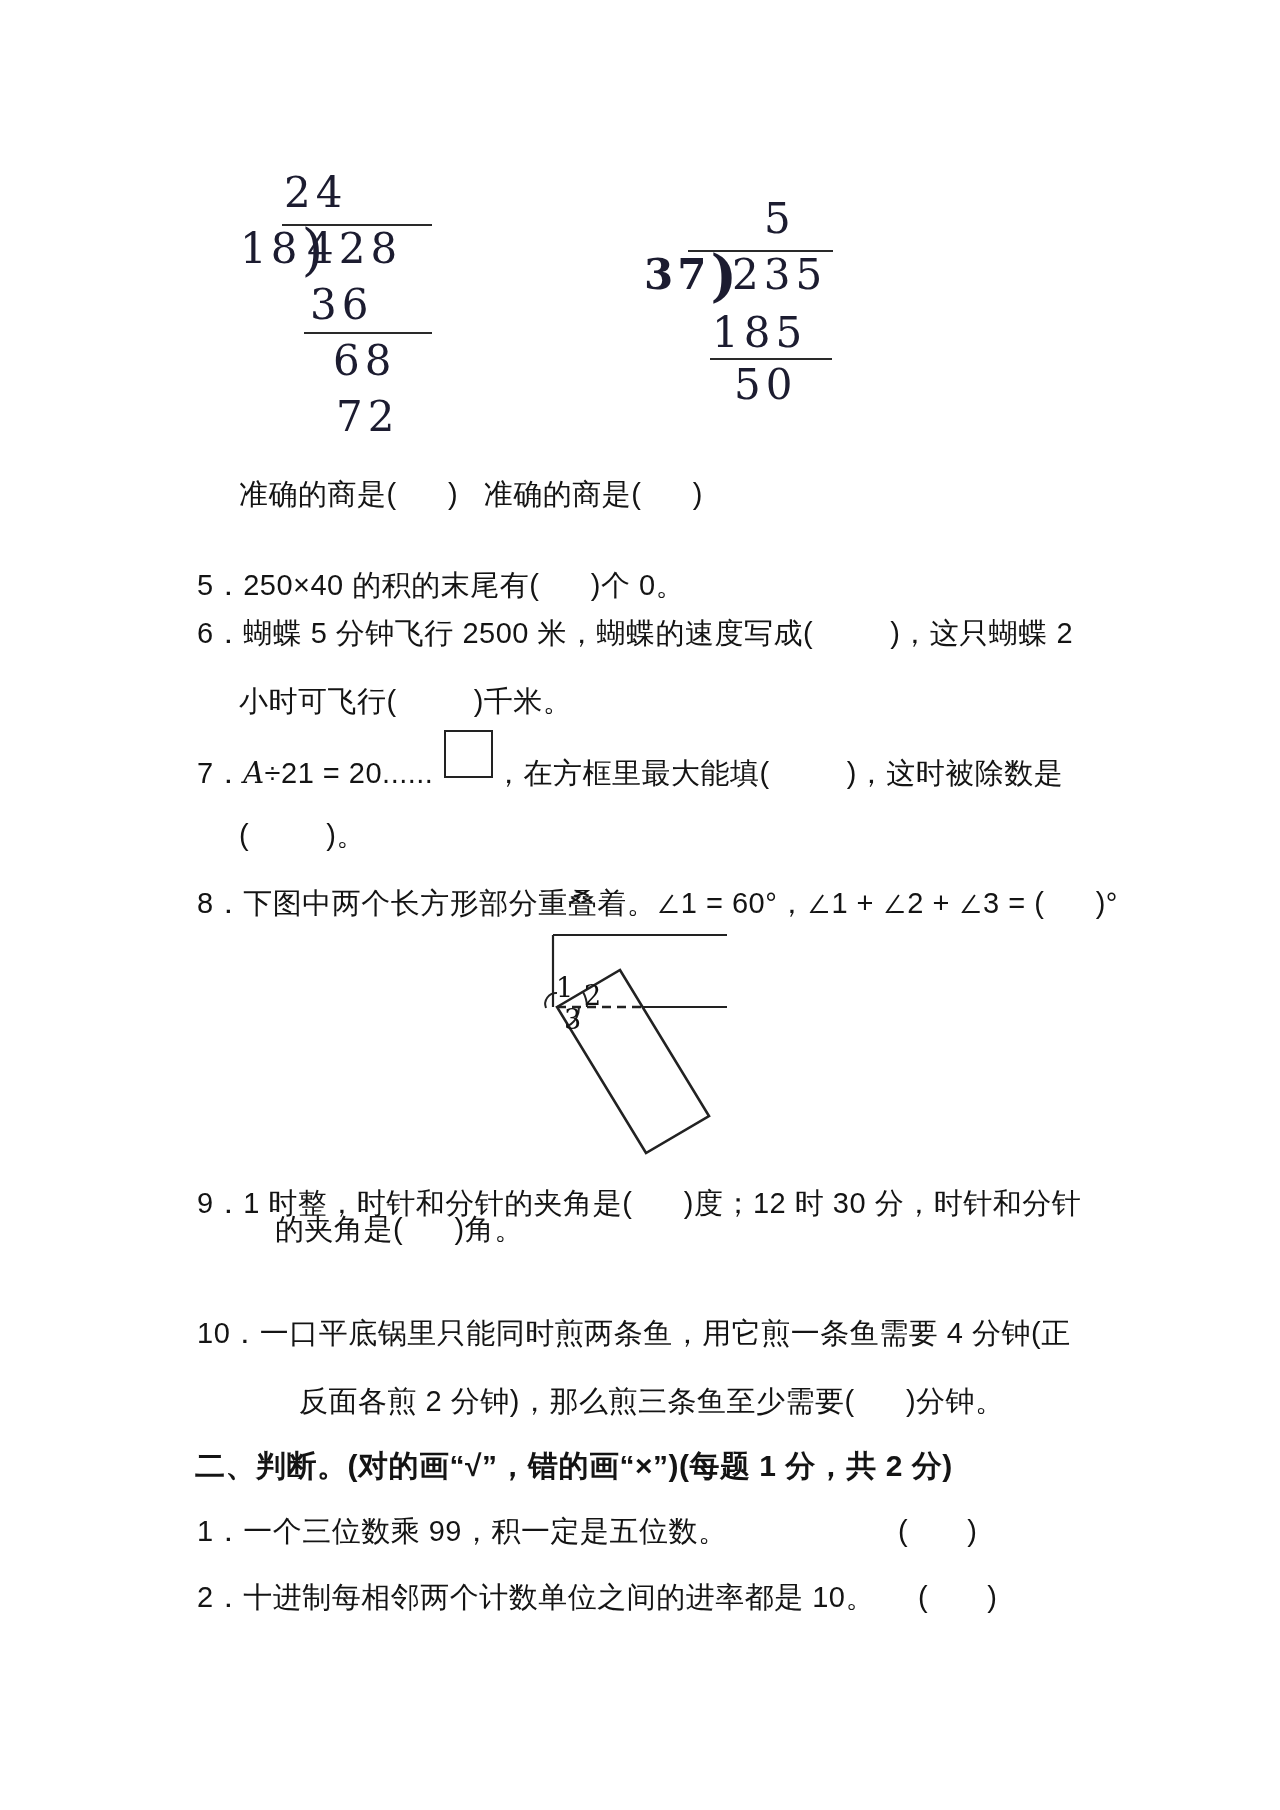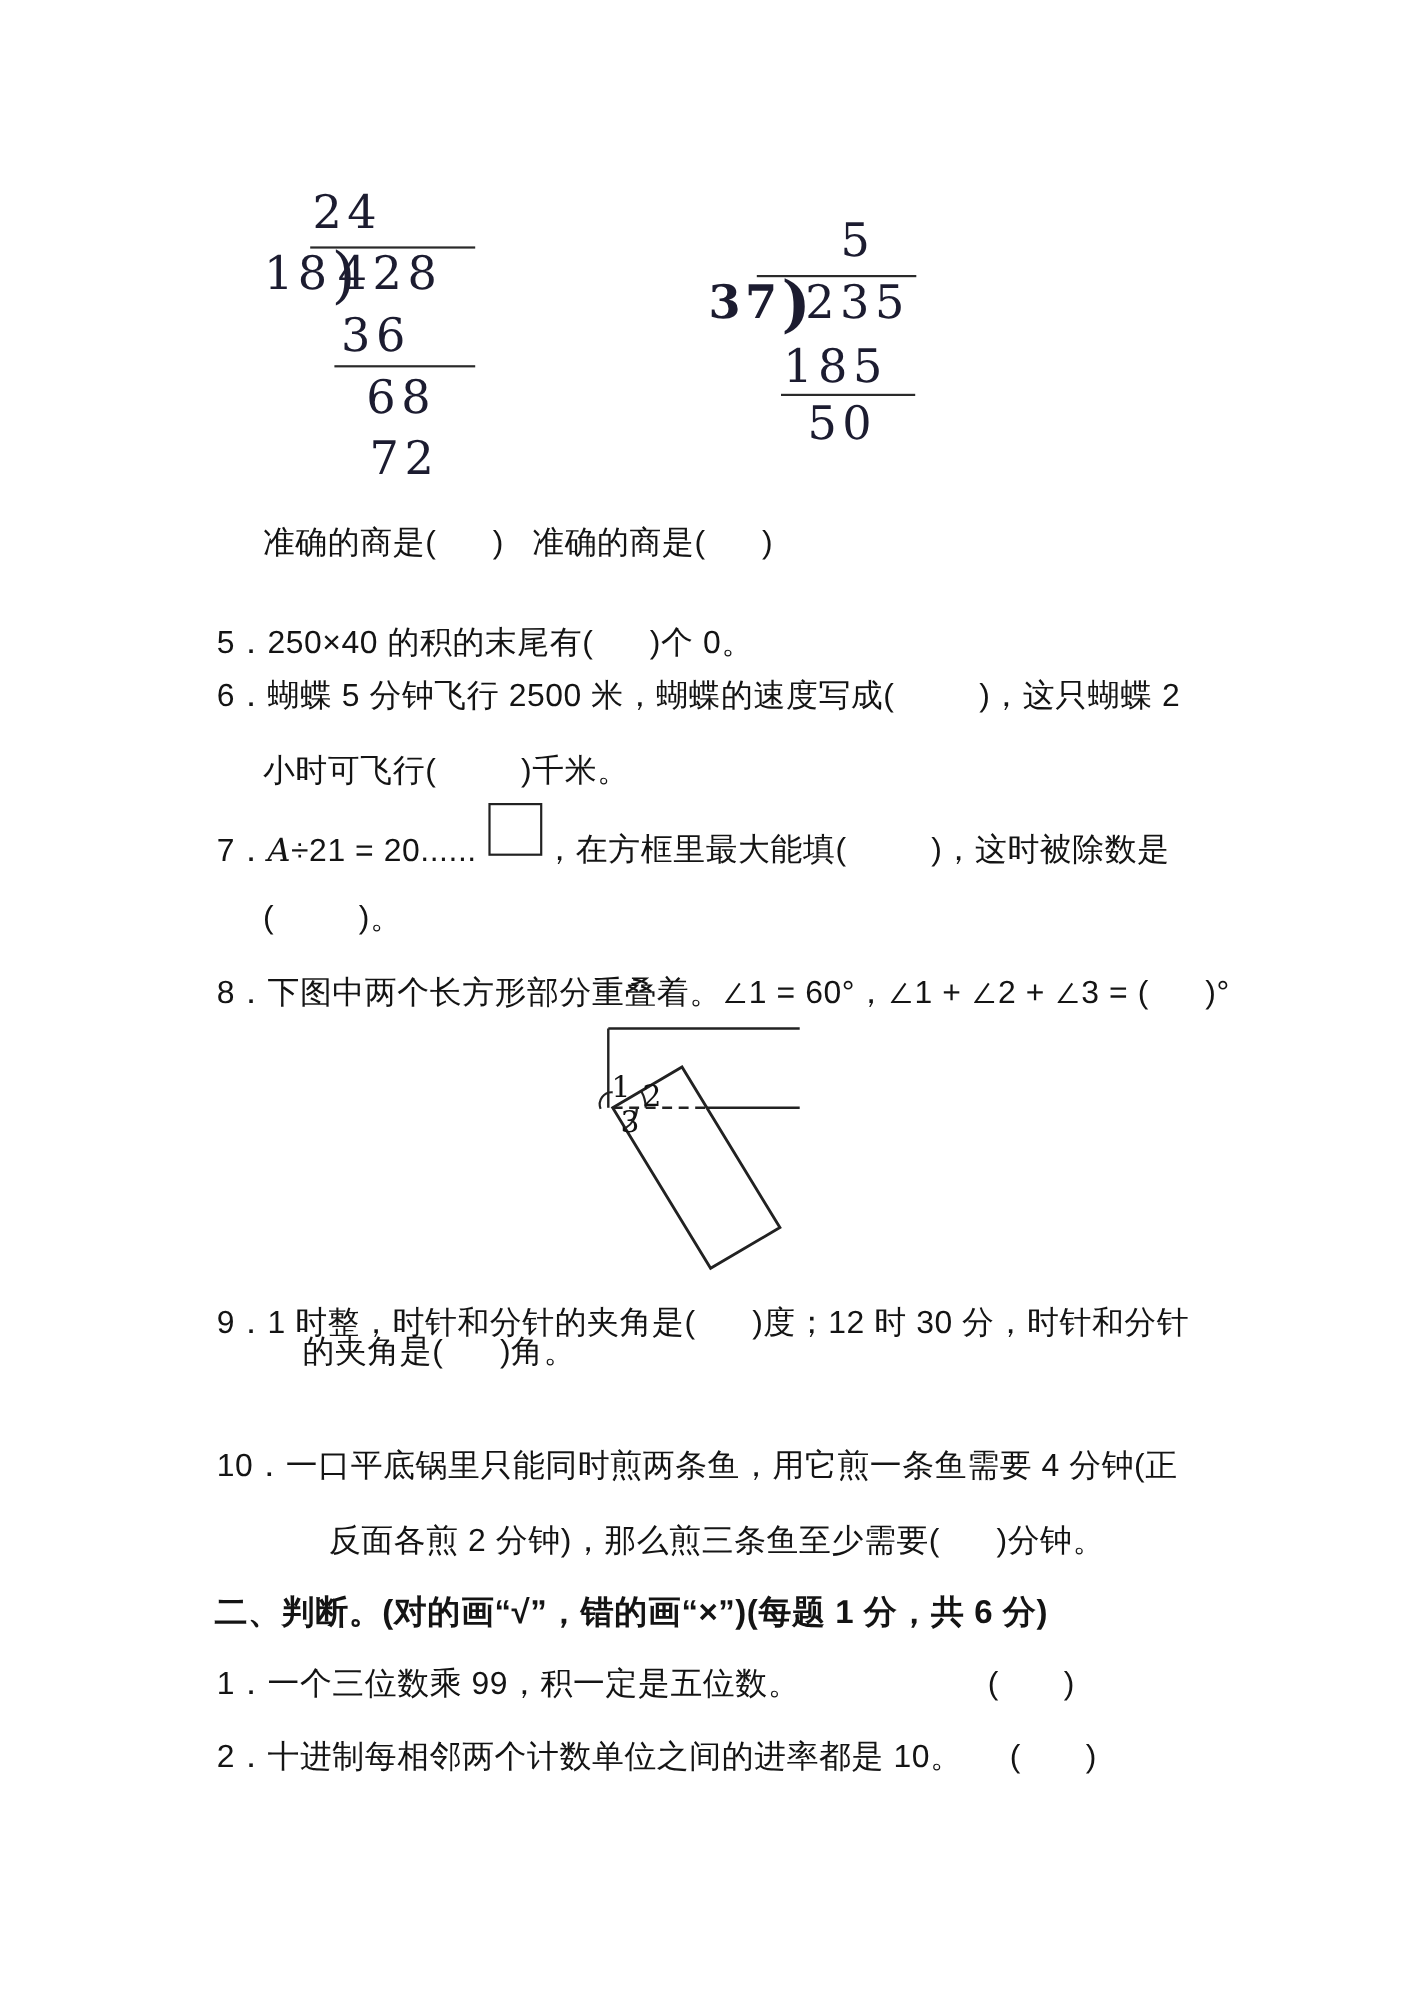--- a/index.html
+++ b/index.html
@@ -83,19 +83,19 @@
   <text x="144" y="80" font-size="27">2</text>
   <text x="124" y="104" font-size="27">3</text>
 </svg>
 
 <div class="line" style="left:197px;top:1186px;">9．1 时整，时针和分针的夹角是(      )度；12 时 30 分，时针和分针</div>
 <div class="line" style="left:239px;top:1212px;margin-left:36px;">的夹角是(      )角。</div>
 
 <div class="line" style="left:197px;top:1316px;">10．一口平底锅里只能同时煎两条鱼，用它煎一条鱼需要 4 分钟(正</div>
 <div class="line" style="left:255px;top:1384px;margin-left:44px;">反面各煎 2 分钟)，那么煎三条鱼至少需要(      )分钟。</div>
 
-<div class="line bold" style="left:195px;top:1449px;">二、判断。(对的画“√”，错的画“×”)(每题 1 分，共 6 分)</div>
+<div class="line bold" style="left:195px;top:1449px;">二、判断。(对的画“√”，错的画“×”)(每题 1 分，共 2 分)</div>
 
 <div class="line" style="left:197px;top:1514px;">1．一个三位数乘 99，积一定是五位数。</div>
 <div class="line" style="left:898px;top:1514px;">(　　)</div>
 
 <div class="line" style="left:197px;top:1580px;">2．十进制每相邻两个计数单位之间的进率都是 10。</div>
 <div class="line" style="left:918px;top:1580px;">(　　)</div>
 
 </body></html>

